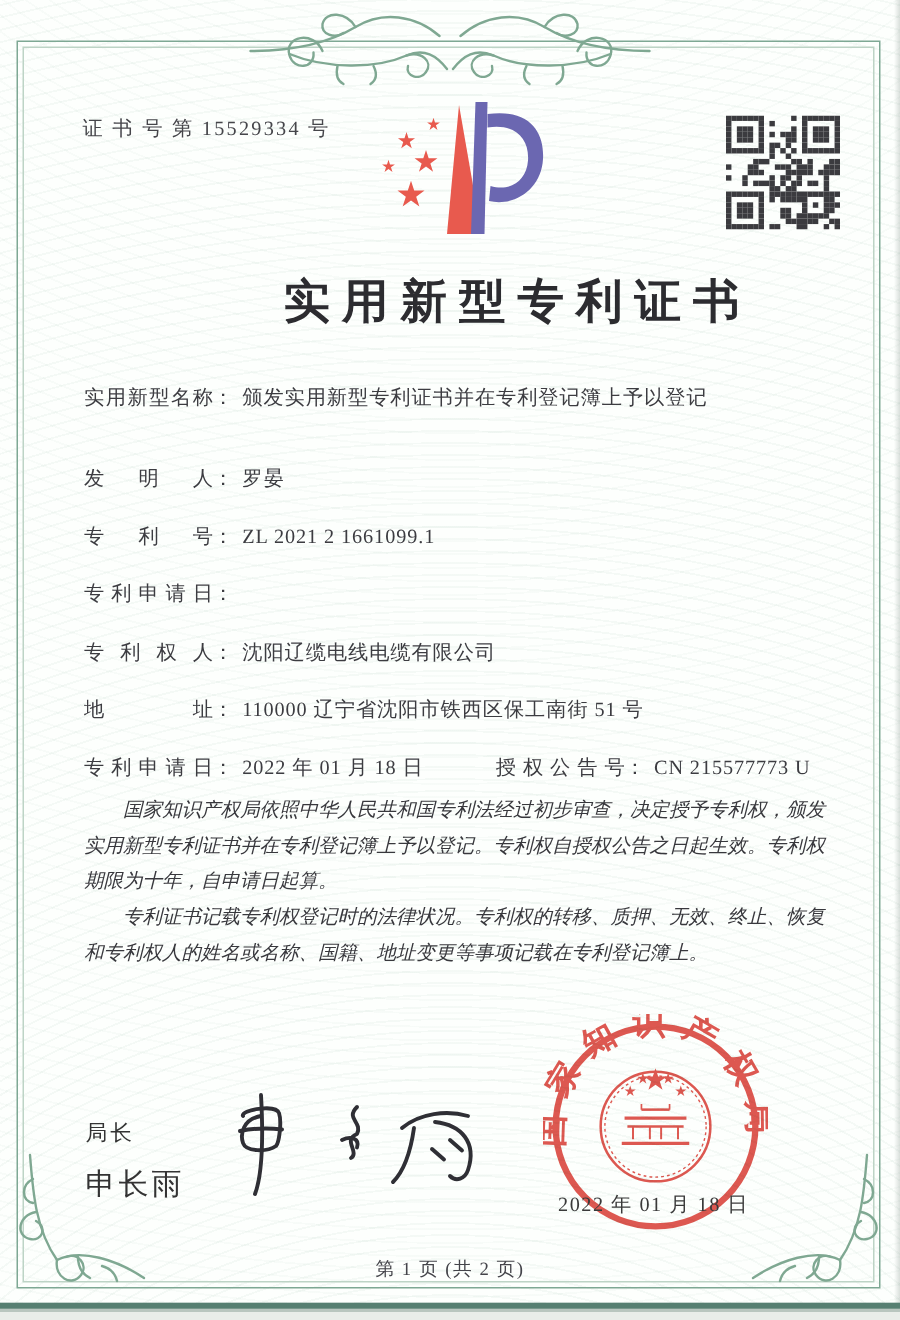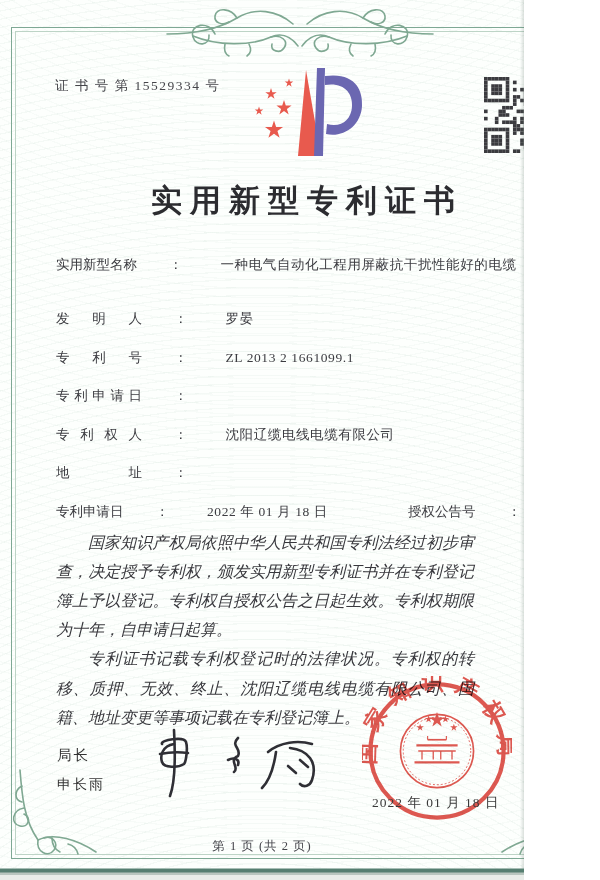--- a/index.html
+++ b/index.html
@@ -1,49 +1,49 @@
 <!DOCTYPE html>
 <html><head>
 <meta charset="utf-8">
 <style>
   html,body{margin:0;padding:0;background:#ffffff;}
   .page{
-    position:relative;width:524px;height:880px;overflow:hidden;
+    position:relative;width:600px;height:880px;overflow:hidden;
     font-family:"Liberation Serif","DejaVu Serif",serif;color:#3a3a3e;
     background-color:#fdfffd;
     background-image:
       repeating-radial-gradient(circle at 50% 140%, rgba(120,168,142,0.065) 0 1.2px, rgba(0,0,0,0) 1.2px 8px),
       repeating-radial-gradient(circle at 50% -45%, rgba(120,168,142,0.045) 0 1.2px, rgba(0,0,0,0) 1.2px 9px);
   }
   
   .frame-outer{position:absolute;left:11px;top:27px;width:574px;height:830px;border:1.5px solid #7ea894;}
   .frame-inner{position:absolute;left:15px;top:31px;width:566px;height:822px;border:1px solid #bdd4c6;}
   .orn{position:absolute;pointer-events:none;}
   .orn path{stroke:#7fa892;stroke-width:1.6;fill:none;stroke-linecap:round;}
   
   .cert-no{position:absolute;left:55px;top:77px;font-size:13.5px;letter-spacing:1.5px;color:#45454a;}
   .logo{position:absolute;left:237px;top:64px;}
   .qr{position:absolute;left:484px;top:77px;}
   .title{position:absolute;left:0;top:180px;width:100%;text-align:center;
          font-size:31px;font-weight:700;letter-spacing:8px;color:#2c2c30;padding-left:45px;}
   
   .rows{position:absolute;left:56px;top:248px;right:40px;font-size:13.5px;color:#3c3c41;}
-  .row{height:38.5px;display:flex;align-items:center;white-space:nowrap;gap:32px;}
+  .row{height:38.5px;display:flex;align-items:center;white-space:nowrap;}
   .row.first{height:44px;align-items:flex-start;padding-top:8px;}
   .flabel{display:inline-block;width:86px;text-align:justify;text-align-last:justify;}
   .colon{margin-right:6px;}
   .fvalue{letter-spacing:0.6px;}
   .pair2{margin-left:48px;}
   
-  .paras{position:absolute;left:56px;right:50px;top:528px;font-size:16px;line-height:1.82;
+  .paras{position:absolute;left:56px;right:50px;top:528px;font-size:13px;line-height:1.82;
          color:#38383d;font-style:italic;text-align:justify;}
   .paras p{margin:0;text-indent:2em;}
   
   .signer-title{position:absolute;left:57px;top:746px;font-size:14.5px;letter-spacing:2px;color:#333;text-align:right;}
-  .signer-name{position:absolute;left:57px;top:776px;font-size:14px;letter-spacing:2px;color:#333;}
+  .signer-name{position:absolute;left:57px;top:776px;font-size:20px;letter-spacing:2px;color:#333;}
   .signature{position:absolute;left:140px;top:718px;}
   .signature path{stroke:#2f2f35;stroke-width:2.6;fill:none;stroke-linecap:round;stroke-linejoin:round;}
   .seal{position:absolute;left:362px;top:676px;mix-blend-mode:multiply;opacity:0.92;}
   .seal-date{position:absolute;left:372px;top:794px;font-size:13.5px;letter-spacing:1px;color:#3a3a3a;}
   .footer{position:absolute;left:0;right:0;top:838px;text-align:center;font-size:12.5px;color:#44444a;letter-spacing:1px;}
   
   .edge-bottom{position:absolute;left:0;right:0;bottom:0;height:14px;
     background:linear-gradient(to bottom, rgba(0,0,0,0) 0 2px, #567f71 3px 6px, #b9c6bf 7px 9px, #e9ede9 9px 14px);}
   .edge-right{position:absolute;right:0;top:0;bottom:0;width:4px;
     background:linear-gradient(to left, rgba(90,110,100,0.22), rgba(0,0,0,0));}
@@ -342,58 +342,59 @@
       <rect x="65.14" y="72.38" width="3.62" height="3.62" fill="#3b3b3f"></rect>
       <rect x="72.38" y="72.38" width="3.62" height="3.62" fill="#3b3b3f"></rect>
     </svg>
 
   <div class="title">实用新型专利证书</div>
 
   <div class="rows">
     <div class="row first">
       <span class="flabel">实用新型名称</span>
         <span class="colon">：</span>
-      <span class="fvalue">一种电气自动化工程用屏蔽抗干扰性能好的电缆</span>
+      <span class="fvalue">颁发实用新型专利证书并在专利登记簿上予以登记</span>
     </div>
     <div class="row">
       <span class="flabel">发明人</span>
         <span class="colon">：</span>
       <span class="fvalue">罗晏</span>
     </div>
     <div class="row">
       <span class="flabel">专利号</span>
         <span class="colon">：</span>
-      <span class="fvalue">ZL 2013 2 1661099.1</span>
+      <span class="fvalue">ZL 2021 2 1661099.1</span>
     </div>
     <div class="row">
       <span class="flabel">专利申请日</span>
         <span class="colon">：</span>
     </div>
     <div class="row">
       <span class="flabel">专利权人</span>
         <span class="colon">：</span>
       <span class="fvalue">沈阳辽缆电线电缆有限公司</span>
     </div>
     <div class="row">
       <span class="flabel">地址</span>
         <span class="colon">：</span>
+      <span class="fvalue">110000 辽宁省沈阳市铁西区保工南街 51 号</span>
     </div>
     <div class="row">
       <span class="flabel">专利申请日</span>
         <span class="colon">：</span>
       <span class="fvalue">2022 年 01 月 18 日</span>
       <span class="flabel pair2">授权公告号</span>
         <span class="colon">：</span>
       <span class="fvalue">CN 215577773 U</span>
     </div>
   </div>
 
   <div class="paras">
     <p>国家知识产权局依照中华人民共和国专利法经过初步审查，决定授予专利权，颁发实用新型专利证书并在专利登记簿上予以登记。专利权自授权公告之日起生效。专利权期限为十年，自申请日起算。</p>
-    <p>专利证书记载专利权登记时的法律状况。专利权的转移、质押、无效、终止、沈阳辽缆电线电缆有限公司、国籍、地址变更等事项记载在专利登记簿上。</p>
+    <p>专利证书记载专利权登记时的法律状况。专利权的转移、质押、无效、终止、恢复和专利权人的姓名或名称、国籍、地址变更等事项记载在专利登记簿上。</p>
   </div>
 
   <div class="signer-title">局长</div>
   <div class="signer-name">申长雨</div>
 
   <svg class="signature" width="200" height="90" viewBox="0 0 200 90">
     <path d="M22,26 C20,22 44,18 46,24 C48,30 46,44 44,46 C38,50 24,50 22,44 C20,38 22,28 34,26"></path>
     <path d="M20,36 C30,34 40,34 48,35"></path>
     <path d="M34,12 C35,30 36,62 30,78"></path>
     <path d="M98,20 c-8,8 4,10 0,18 c-10,4 2,12 -4,16"></path>

